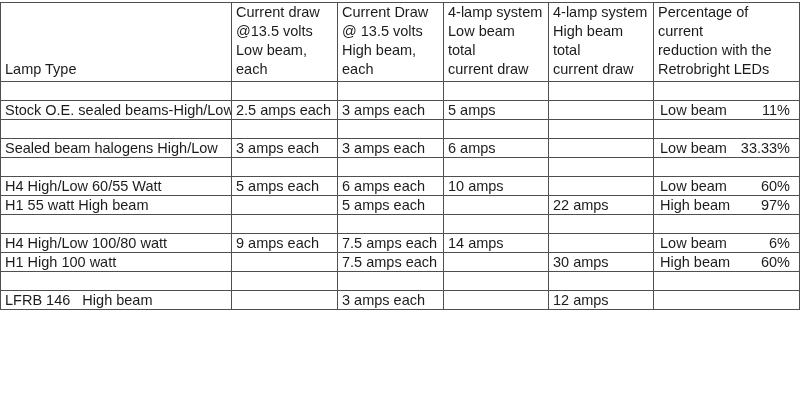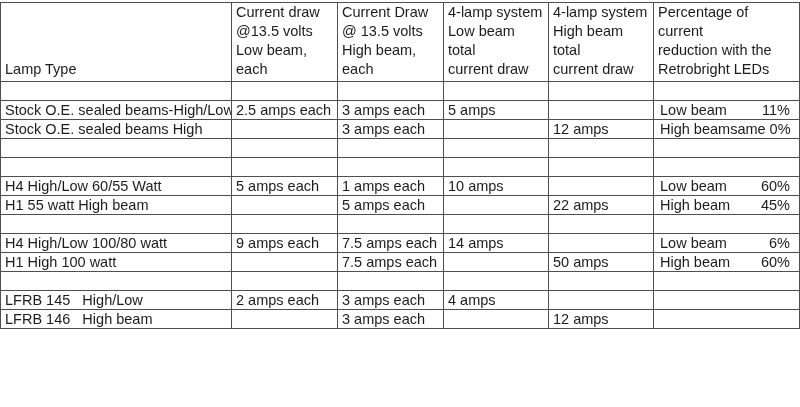--- a/index.html
+++ b/index.html
@@ -100,58 +100,58 @@
         </tr>
         <tr>
           <td class="c1">Stock O.E. sealed beams-High/Low</td>
           <td class="c2">2.5 amps each</td>
           <td class="c3">3 amps each</td>
           <td class="c4">5 amps</td>
           <td class="c5"></td>
           <td class="c6"><div class="split"><span>Low beam</span><span>11%</span></div></td>
         </tr>
         <tr>
-          <td class="c1">Stock O.E. sealed beams High</td>
-          <td class="c2"></td>
-          <td class="c3">3 amps each</td>
-          <td class="c4"></td>
-          <td class="c5">12 amps</td>
-          <td class="c6"><div class="split"><span>High beam</span><span>same 0%</span></div></td>
-        </tr>
-        <tr>
           <td class="c1"></td>
           <td class="c2"></td>
           <td class="c3"></td>
           <td class="c4"></td>
           <td class="c5"></td>
           <td class="c6"></td>
+        </tr>
+        <tr>
+          <td class="c1">Sealed beam halogens High/Low</td>
+          <td class="c2">3 amps each</td>
+          <td class="c3">3 amps each</td>
+          <td class="c4">6 amps</td>
+          <td class="c5"></td>
+          <td class="c6"><div class="split"><span>Low beam</span><span>33.33%</span></div></td>
         </tr>
         <tr>
           <td class="c1"></td>
           <td class="c2"></td>
           <td class="c3"></td>
           <td class="c4"></td>
           <td class="c5"></td>
           <td class="c6"></td>
         </tr>
         <tr>
           <td class="c1">H4 High/Low 60/55 Watt</td>
           <td class="c2">5 amps each</td>
-          <td class="c3">1 amps each</td>
+          <td class="c3">6 amps each</td>
           <td class="c4">10 amps</td>
           <td class="c5"></td>
           <td class="c6"><div class="split"><span>Low beam</span><span>60%</span></div></td>
         </tr>
         <tr>
           <td class="c1">H1 55 watt High beam</td>
           <td class="c2"></td>
           <td class="c3">5 amps each</td>
           <td class="c4"></td>
           <td class="c5">22 amps</td>
-          <td class="c6"><div class="split"><span>High beam</span><span>45%</span></div></td>
+          <td class="c6"><div class="split"><span>High beam</span><span>97%</span></div></td>
         </tr>
         <tr>
           <td class="c1"></td>
           <td class="c2"></td>
           <td class="c3"></td>
           <td class="c4"></td>
           <td class="c5"></td>
           <td class="c6"></td>
         </tr>
         <tr>
@@ -160,36 +160,28 @@
           <td class="c3">7.5 amps each</td>
           <td class="c4">14 amps</td>
           <td class="c5"></td>
           <td class="c6"><div class="split"><span>Low beam</span><span>6%</span></div></td>
         </tr>
         <tr>
           <td class="c1">H1 High 100 watt</td>
           <td class="c2"></td>
           <td class="c3">7.5 amps each</td>
           <td class="c4"></td>
-          <td class="c5">50 amps</td>
+          <td class="c5">30 amps</td>
           <td class="c6"><div class="split"><span>High beam</span><span>60%</span></div></td>
         </tr>
         <tr>
           <td class="c1"></td>
           <td class="c2"></td>
           <td class="c3"></td>
           <td class="c4"></td>
-          <td class="c5"></td>
-          <td class="c6"></td>
-        </tr>
-        <tr>
-          <td class="c1">LFRB 145   High/Low</td>
-          <td class="c2">2 amps each</td>
-          <td class="c3">3 amps each</td>
-          <td class="c4">4 amps</td>
           <td class="c5"></td>
           <td class="c6"></td>
         </tr>
         <tr>
           <td class="c1">LFRB 146   High beam</td>
           <td class="c2"></td>
           <td class="c3">3 amps each</td>
           <td class="c4"></td>
           <td class="c5">12 amps</td>
           <td class="c6"></td>

